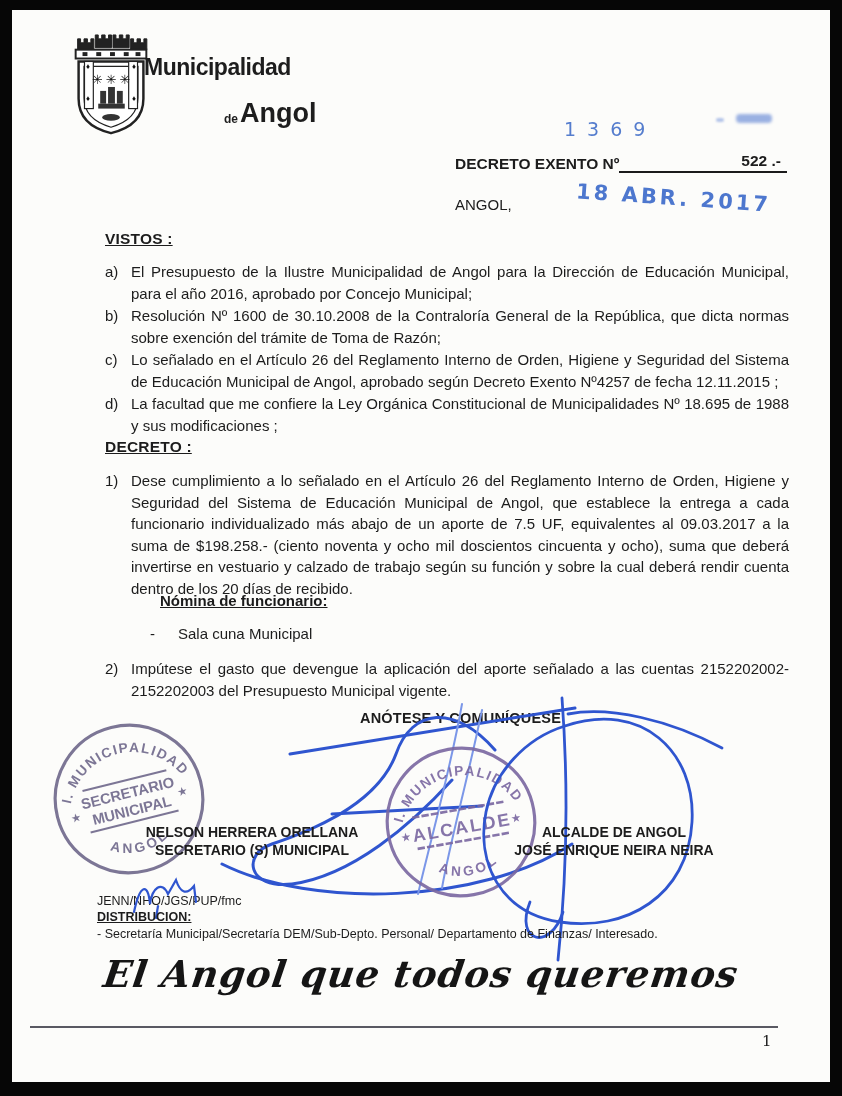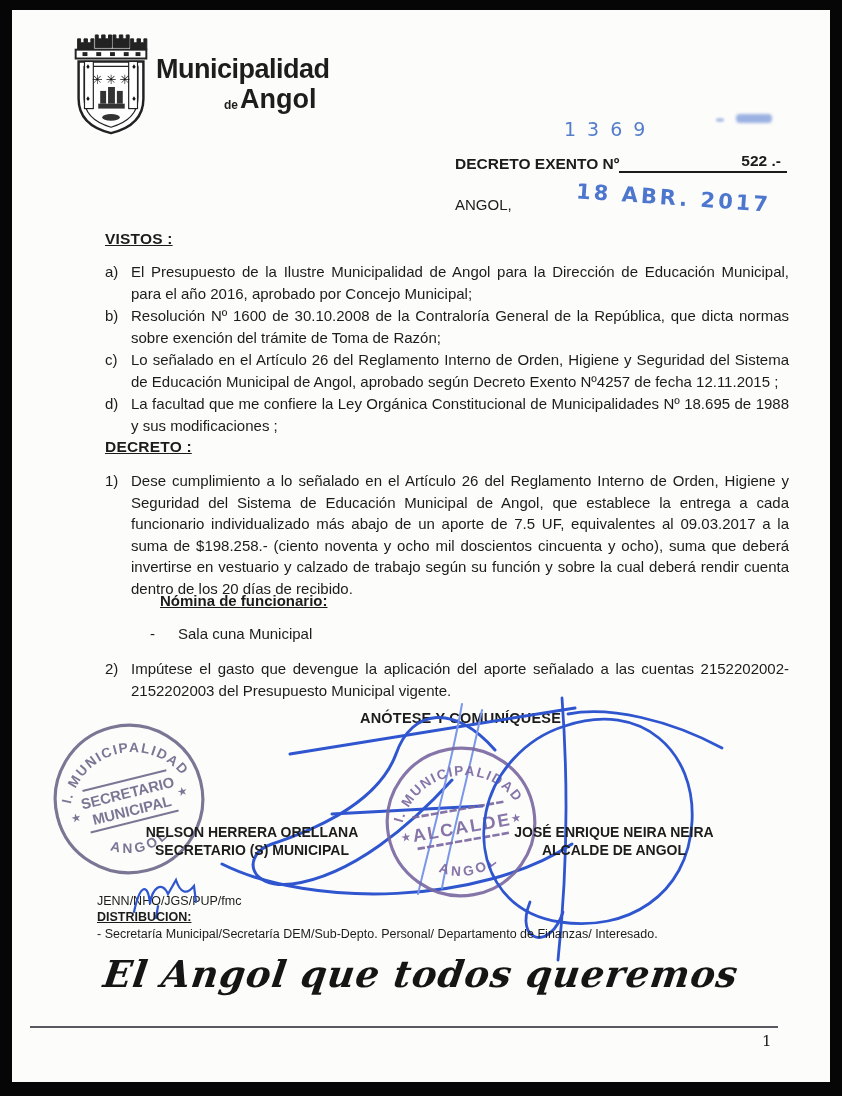--- a/index.html
+++ b/index.html
@@ -6,22 +6,22 @@
   html,body { width:842px; height:1096px; background:#060606; font-family:"Liberation Sans", sans-serif; }
   .page {
     position:absolute; left:12px; top:10px; width:818px; height:1072px;
     background:#fcfcfa; color:#1c1c1c; overflow:hidden;
   }
   .abs { position:absolute; }
 
   
   .crest { left:58px; top:22px; }
   .logo-text { left:132px; top:46px; line-height:1; }
-  .logo-line1 { font-size:27px; font-weight:bold; letter-spacing:-0.5px; color:#1d1d1d;padding-left:12px; }
-  .logo-line2 { margin-left:80px; margin-top:3px; font-size:27px; font-weight:bold; color:#1d1d1d; display:flex; align-items:flex-end; }
+  .logo-line1 { font-size:23px; font-weight:bold; letter-spacing:-0.5px; color:#1d1d1d; }
+  .logo-line2 { margin-left:80px; margin-top:21px; font-size:27px; font-weight:bold; color:#1d1d1d; display:flex; align-items:flex-end; }
   .logo-de { font-size:12px; font-weight:bold; margin-right:2px; margin-bottom:2px; }
 
   
   .folio-stamp { left:552px; top:108px; color:#4470c9; font-size:19px; font-weight:normal;
                  letter-spacing:11px; opacity:.9; font-family:"DejaVu Sans", sans-serif; }
   .smudge { left:724px; top:104px; width:36px; height:9px; background:#4b74cf; border-radius:4px;
             filter:blur(1.5px); opacity:.55; }
   .smudge2 { left:704px; top:108px; width:8px; height:4px; background:#6c8dd8; border-radius:2px;
              filter:blur(1px); opacity:.5; }
   .date-stamp { left:564px; top:176px; color:#3f6ccb; font-size:21px; font-weight:bold;
@@ -231,22 +231,22 @@
   <svg class="abs sig-right" width="300" height="268" viewBox="0 0 300 268">
     <g fill="none" stroke="#2f55cf" stroke-width="2.8" stroke-linecap="round">
       <path d="M 135,30 C 212,4 266,56 262,126 C 258,200 196,236 130,226 C 70,217 46,166 56,116 C 64,76 96,42 135,30"></path>
       <path d="M 132,2 C 137,70 139,160 128,264"></path>
       <path d="M 100,206 C 84,246 120,256 133,216"></path>
       <path d="M 138,18 C 180,10 240,24 292,52"></path>
     </g>
   </svg>
 
   <div class="abs sig-name name-right">
+    <div>ALCALDE DE ANGOL</div>
     <div>JOSÉ ENRIQUE NEIRA NEIRA</div>
-    <div>ALCALDE DE ANGOL</div>
   </div>
 
   <div class="abs initials">JENN/NHO/JGS/PUP/fmc</div>
   <svg class="abs scribble" width="92" height="48" viewBox="0 0 92 48">
     <g fill="none" stroke="#2f55cf" stroke-width="2.2" stroke-linecap="round">
       <path d="M 10,40 C 16,12 24,10 26,32 C 28,16 38,8 44,22 L 52,8 C 56,20 62,24 70,14 L 72,30"></path>
       <path d="M 34,34 L 32,46"></path>
     </g>
   </svg>
   <div class="abs dist-title">DISTRIBUCION:</div>

